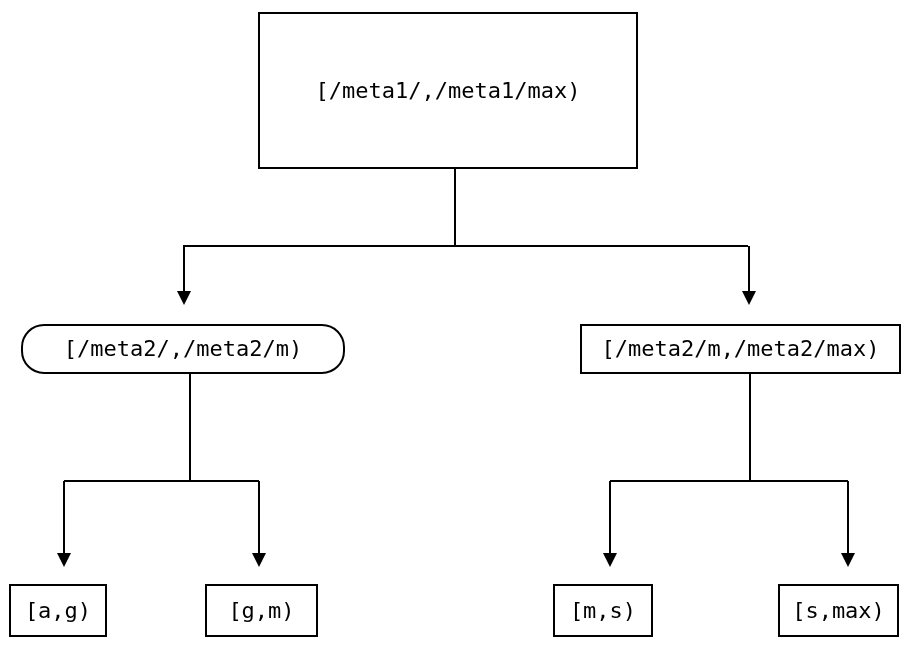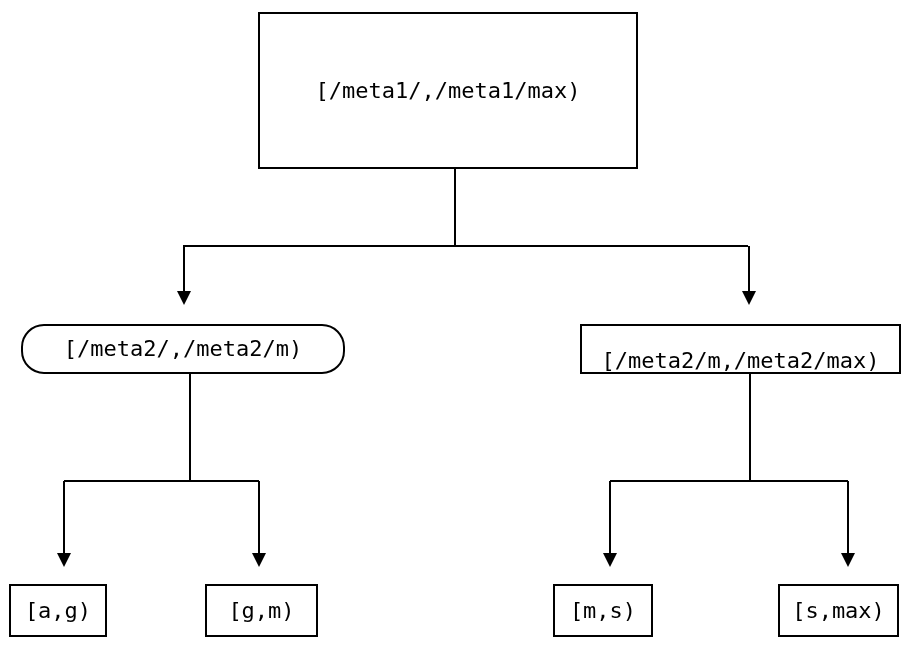--- a/index.html
+++ b/index.html
@@ -36,21 +36,21 @@
   }
   .node-label {
     font-family: "DejaVu Sans Mono", "Liberation Mono", monospace;
     color: #000000;
     line-height: 1;
     letter-spacing: 0px;
     white-space: pre;
   }
   .root-node   { left: 258px; top: 12px;  width: 380px; height: 157px; }
   .mid-left    { left: 21px;  top: 324px; width: 324px; height: 50px; border-radius: 23px; }
-  .mid-right   { left: 580px; top: 324px; width: 321px; height: 50px; align-items: flex-end; }
+  .mid-right   { left: 580px; top: 324px; width: 321px; height: 50px; }
   .leaf-1      { left: 9px;   top: 584px; width: 98px;  height: 53px; align-items: center; }
   .leaf-2      { left: 205px; top: 584px; width: 113px;  height: 53px; }
   .leaf-3      { left: 553px; top: 584px; width: 100px; height: 53px; }
   .leaf-4      { left: 778px; top: 584px; width: 121px; height: 53px; }
 
   .fs-root  { font-size: 22px; }
   .fs-mid   { font-size: 22px; }
   .fs-leaf  { font-size: 22px; }
 </style>
 </head>

